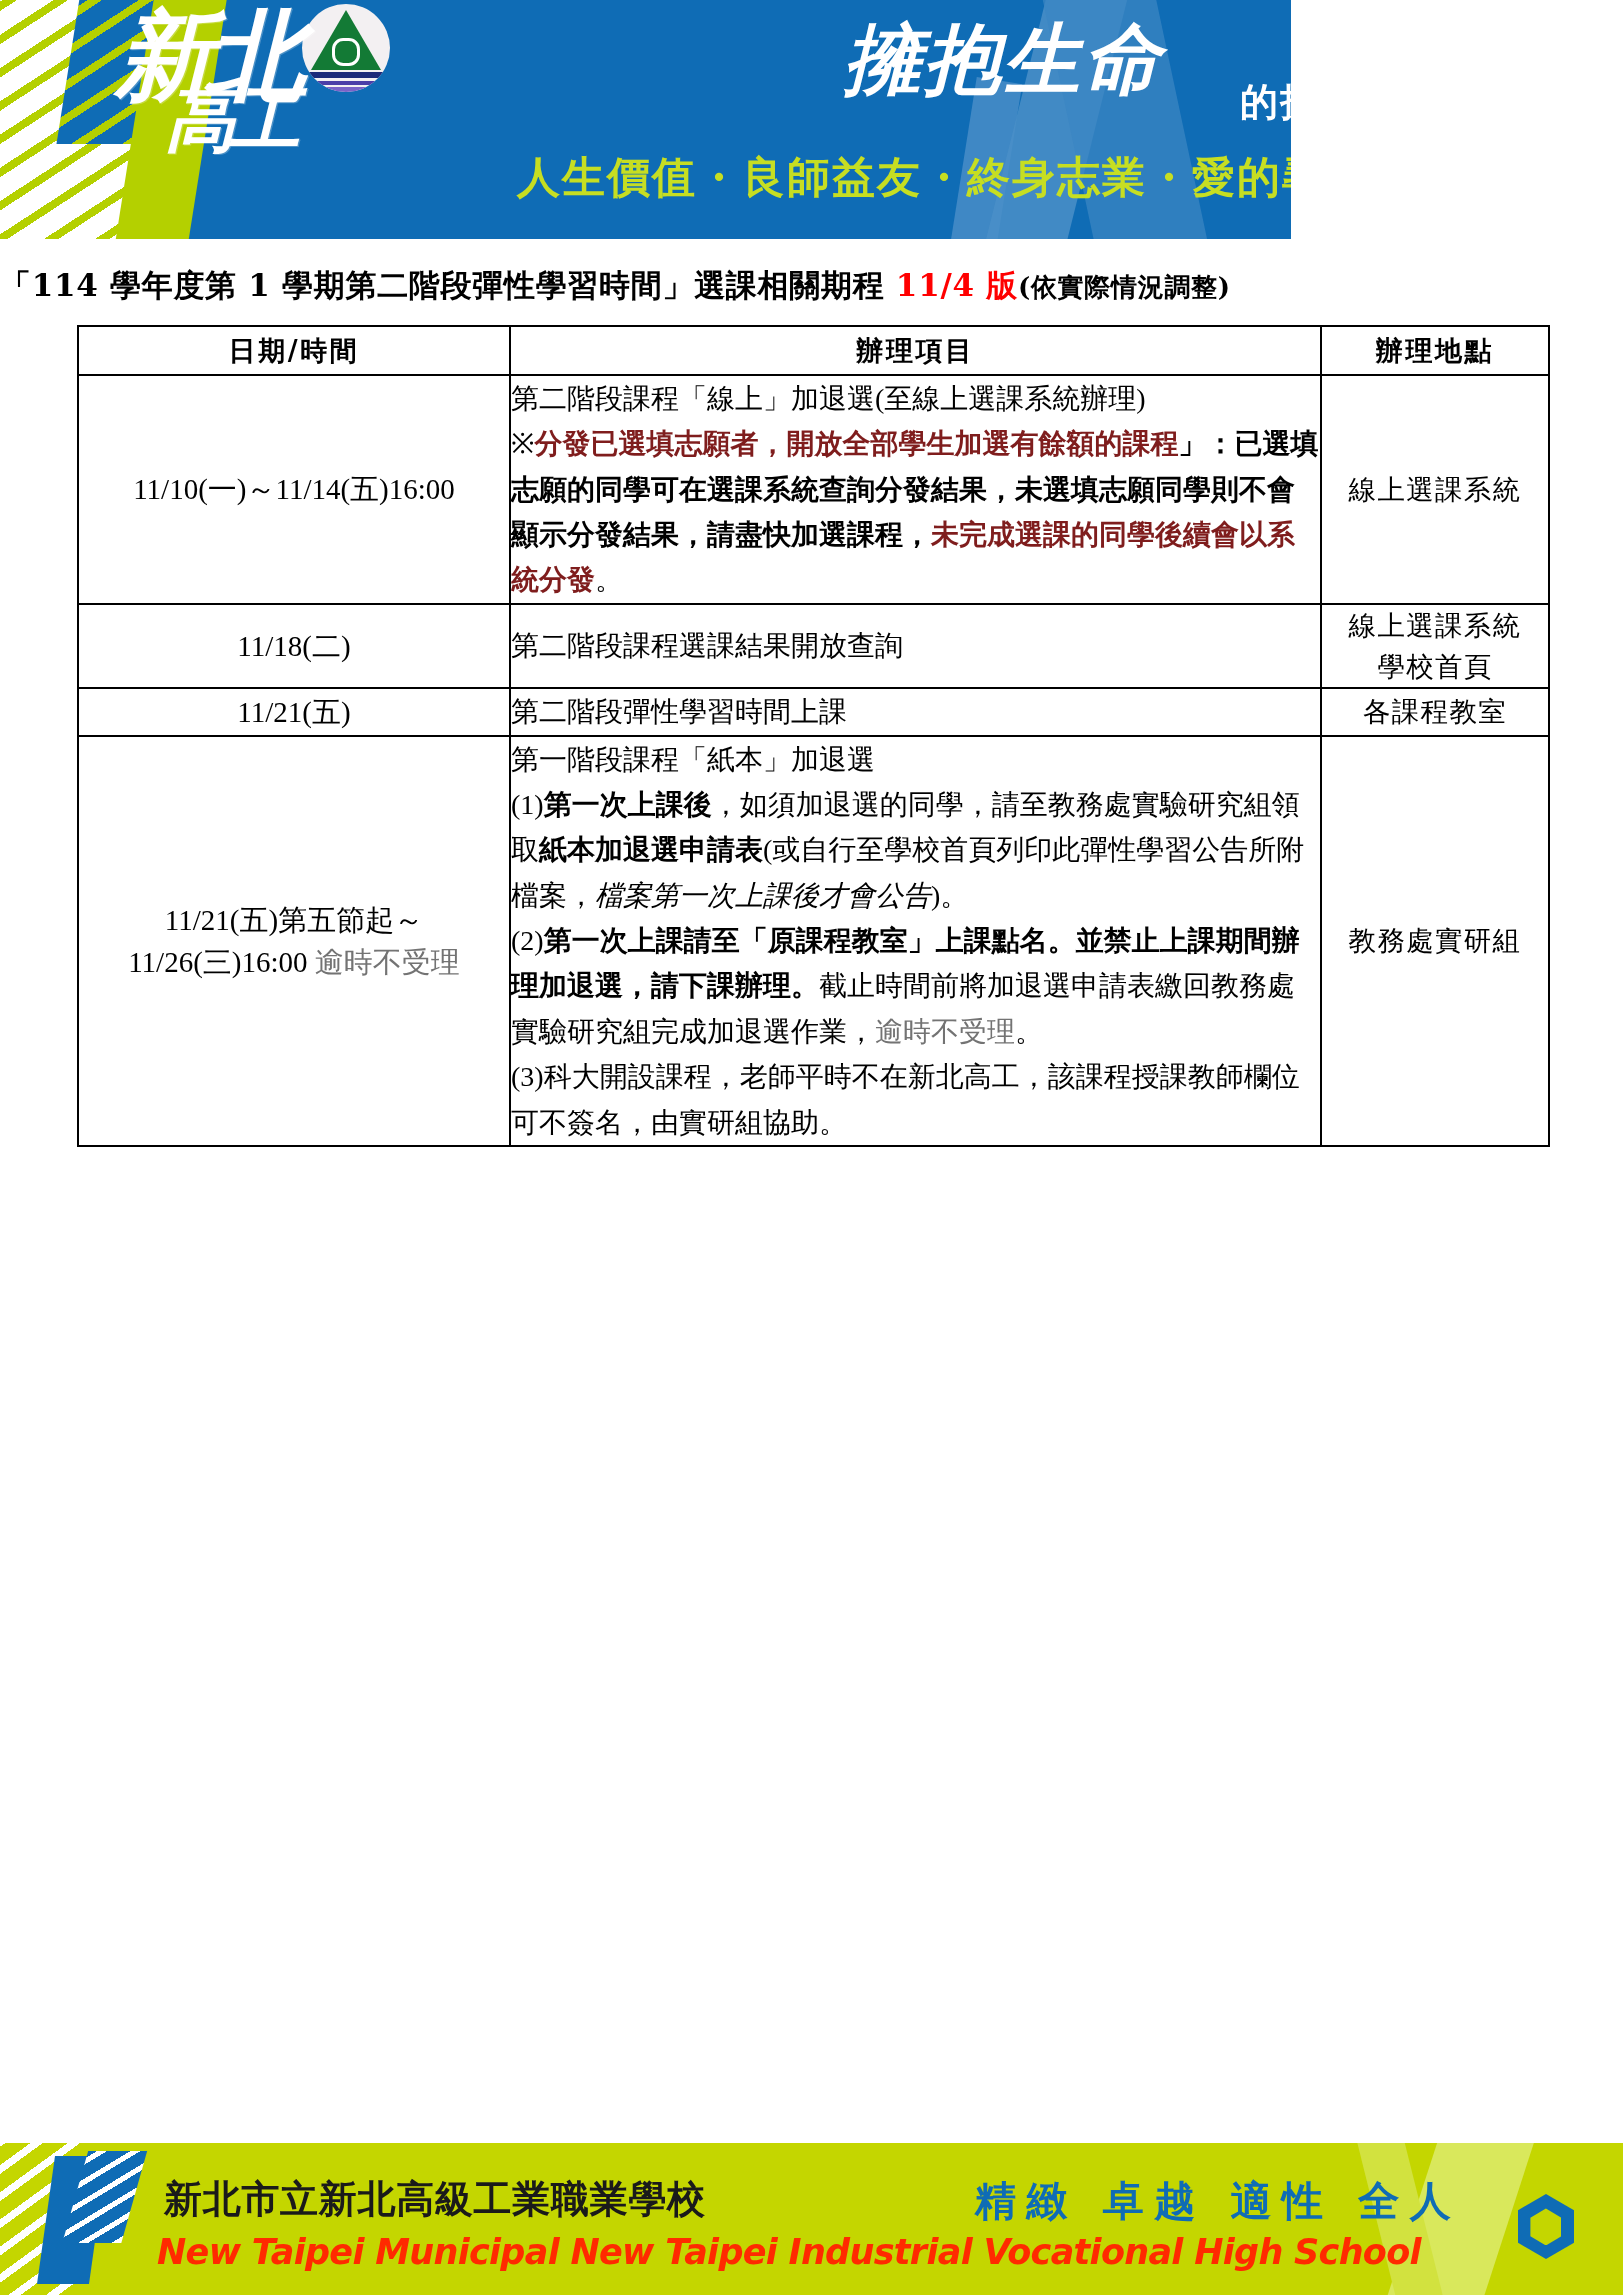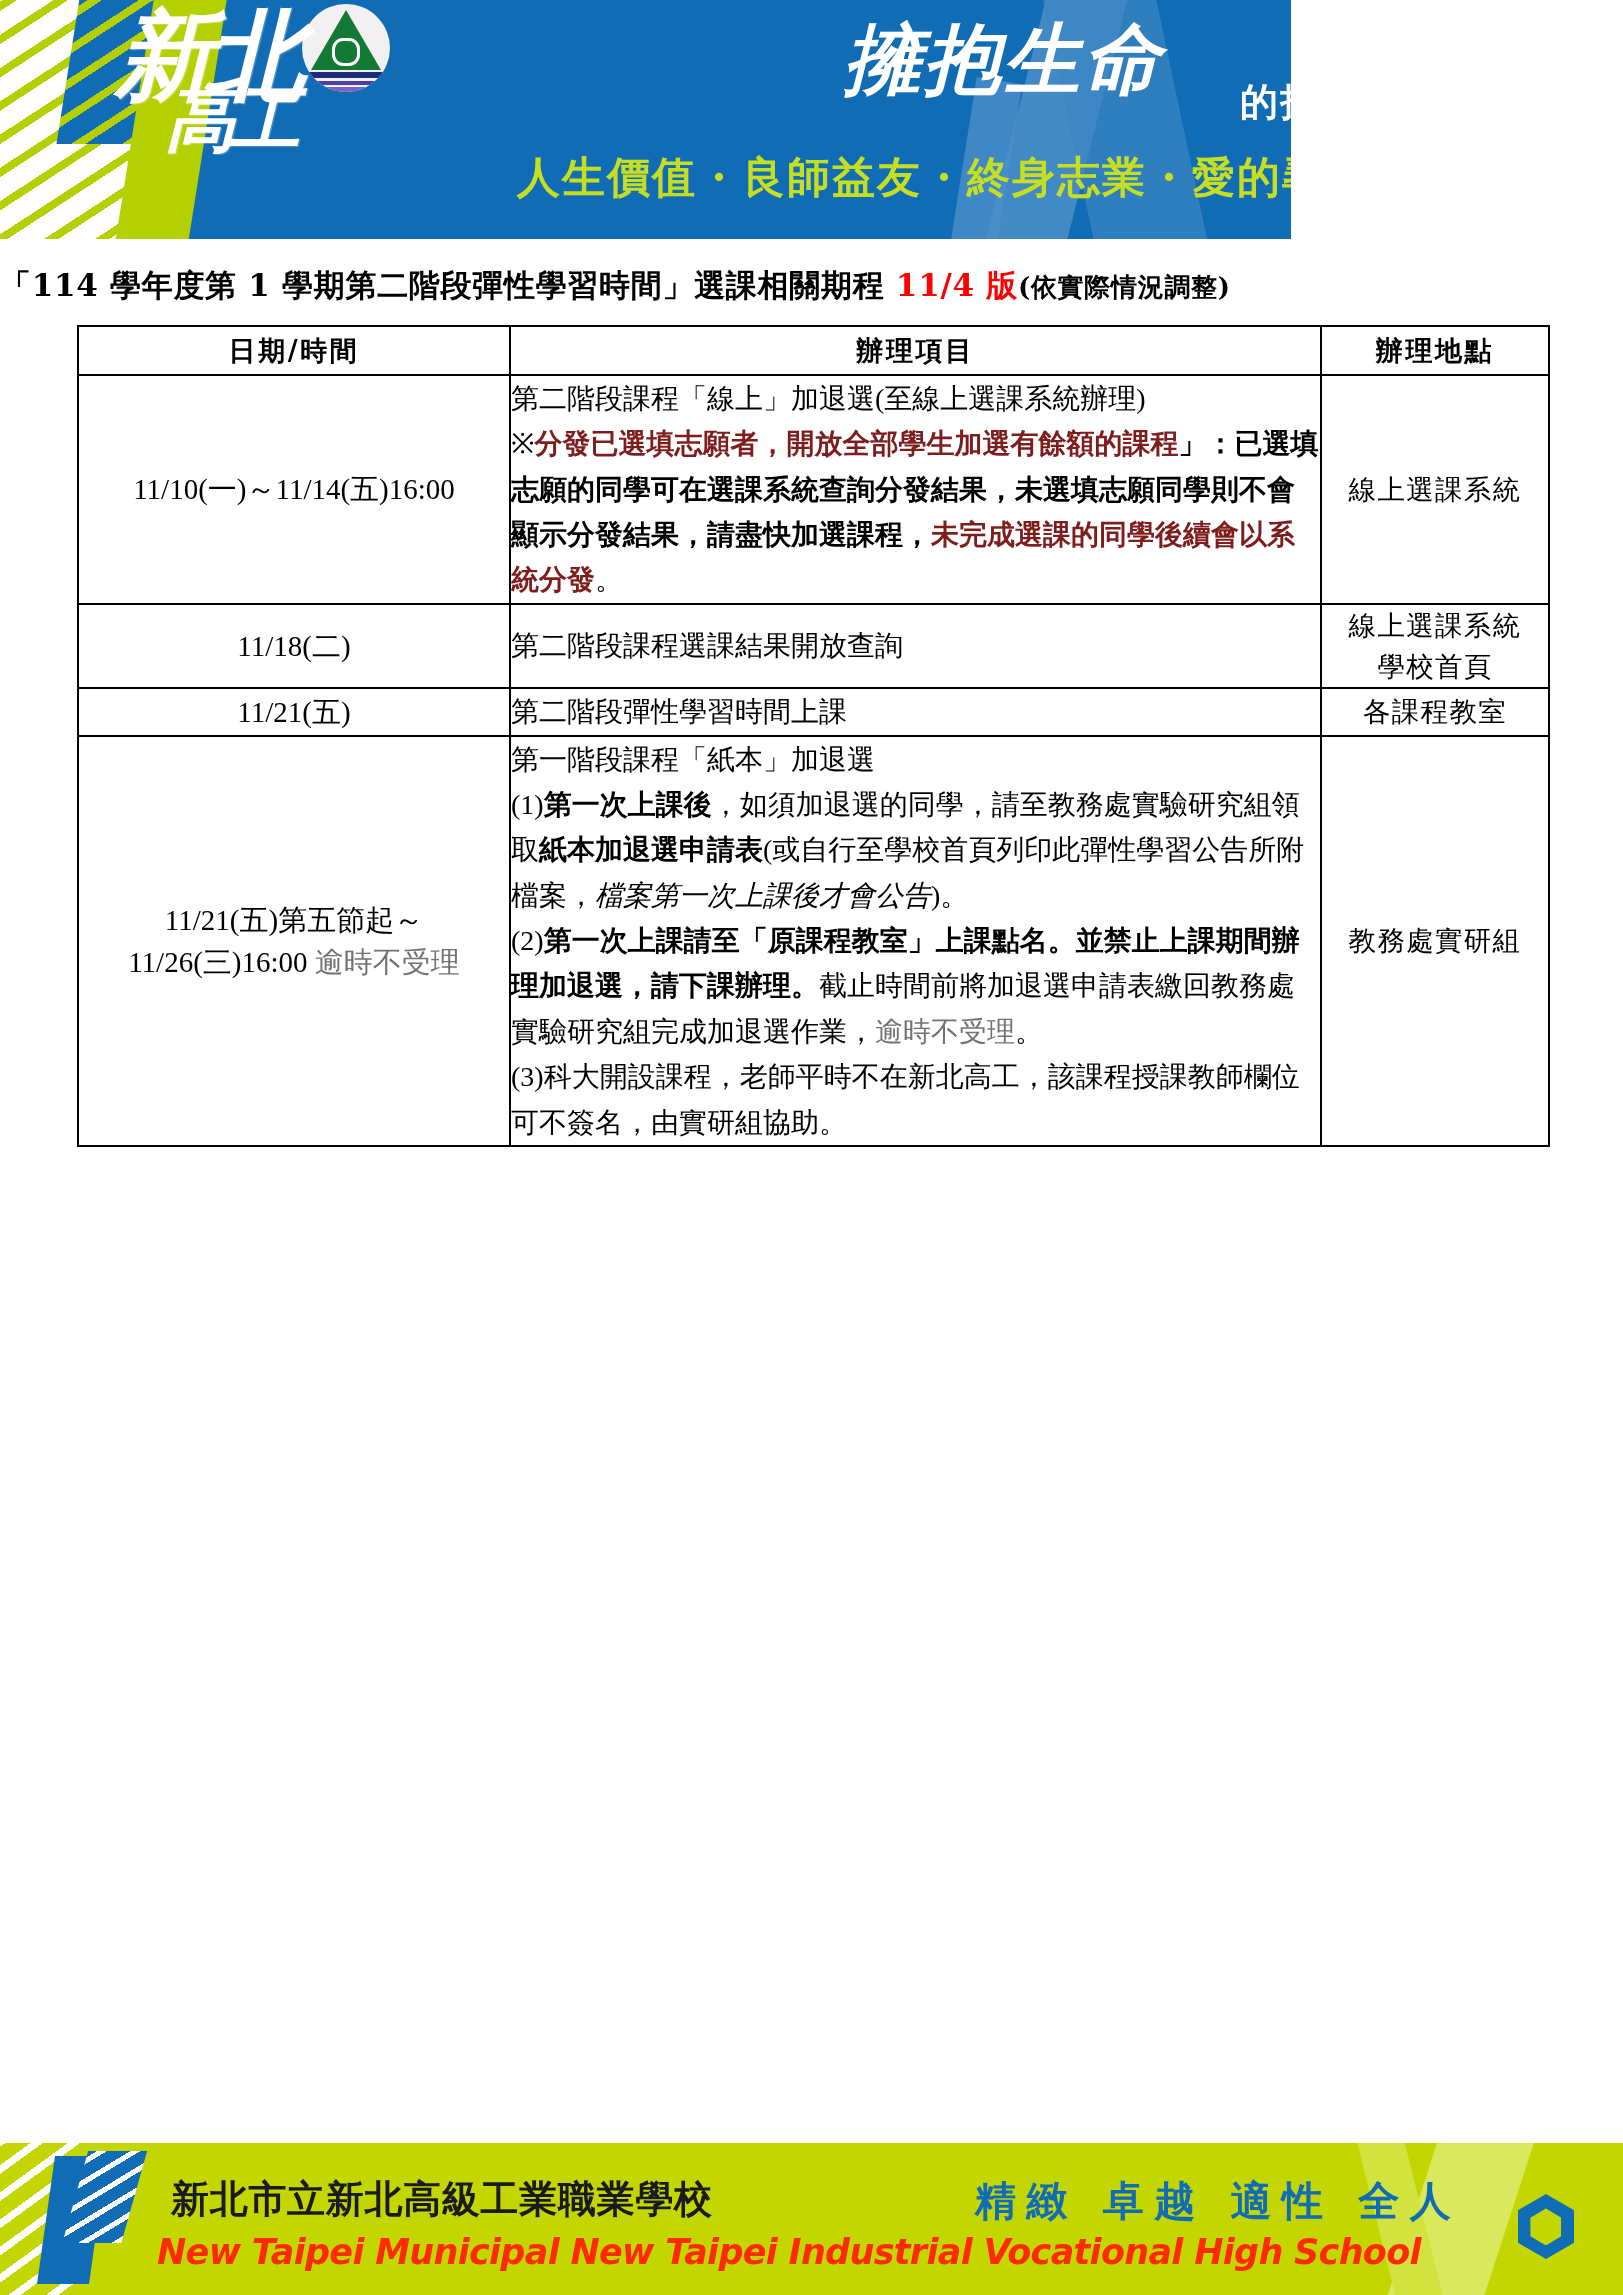--- a/index.html
+++ b/index.html
@@ -329,21 +329,21 @@
   }
   .ftr-swoosh2 {
     position: absolute;
     right: 196px; top: -39px;
     width: 46px; height: 262px;
     background: #d2e23f;
     transform: rotate(-14deg);
   }
   .ftr-school-zh {
     position: absolute;
-    left: 171px; top: 31px;
+    left: 164px; top: 31px;
     color: #1a1a1a;
     font-family: "DejaVu Sans", sans-serif;
     font-weight: bold;
     font-size: 38px;
     letter-spacing: 0.7px;
     white-space: nowrap;
   }
   .ftr-motto {
     position: absolute;
     left: 975px; top: 31px;

